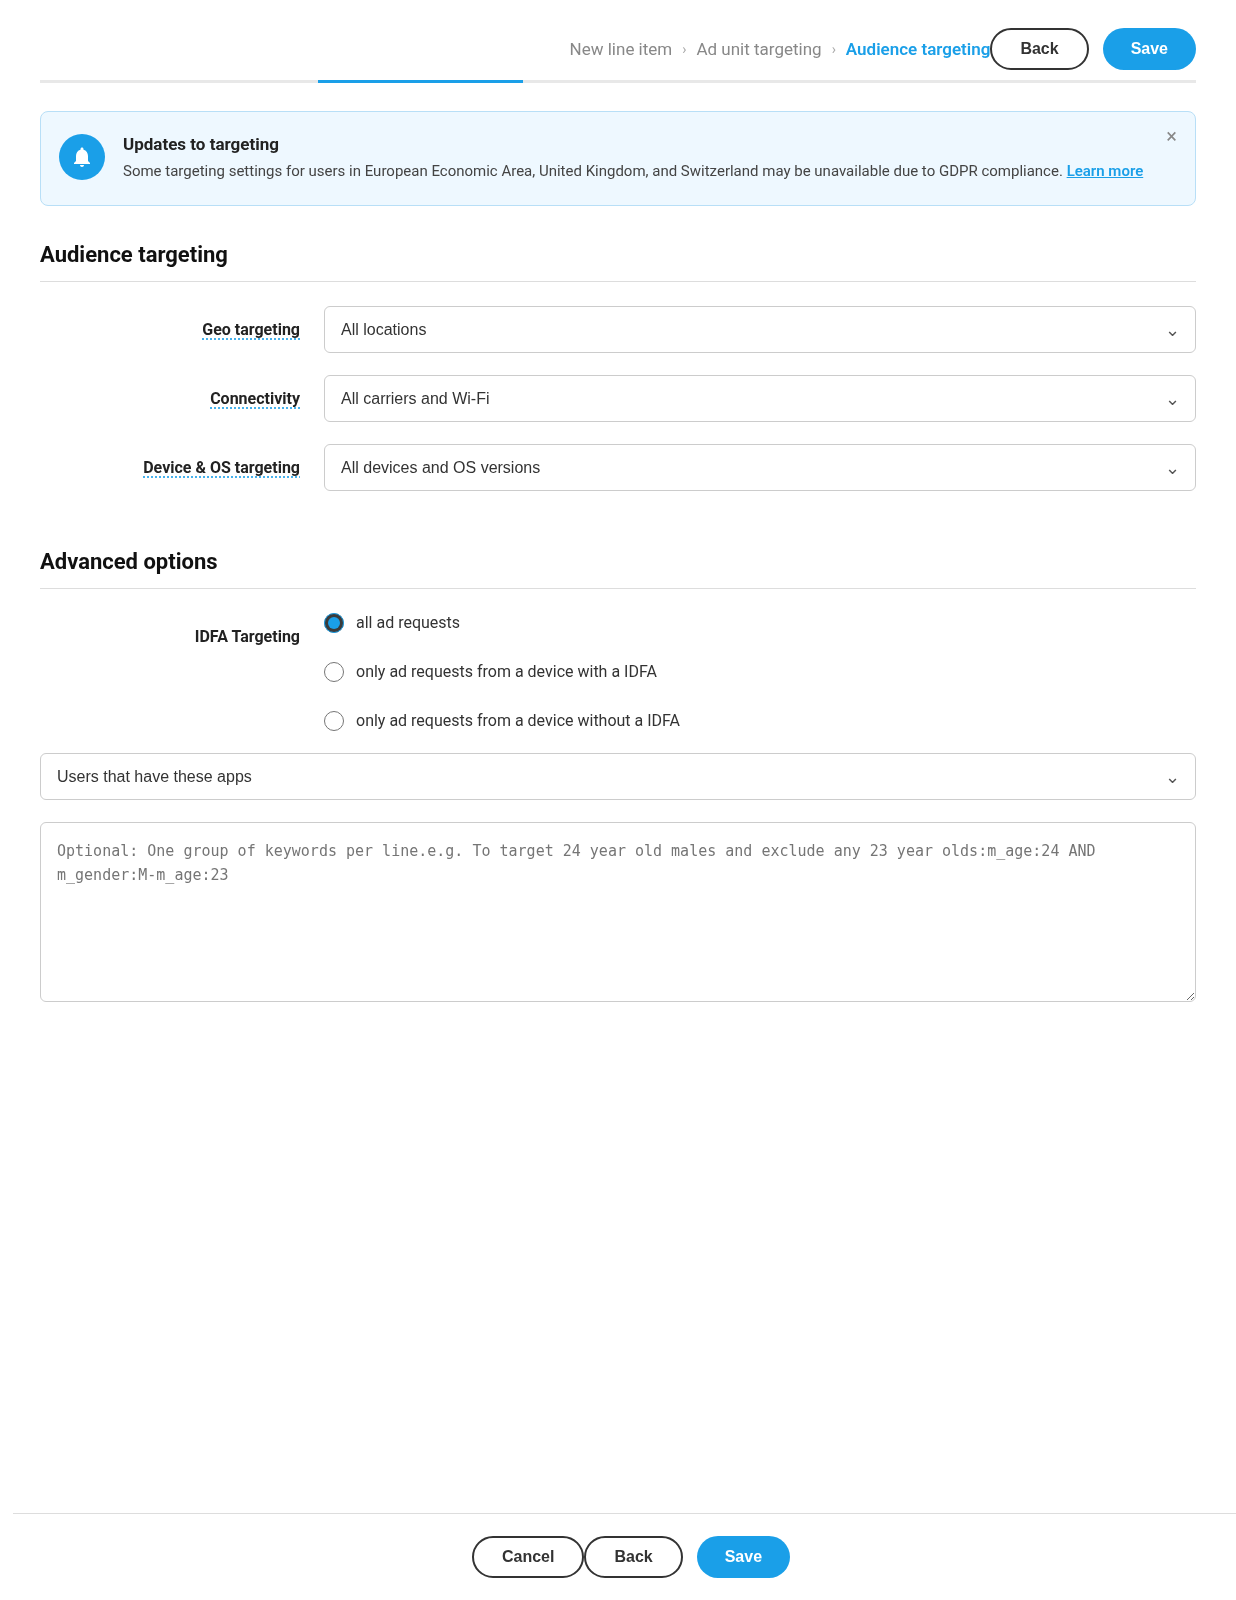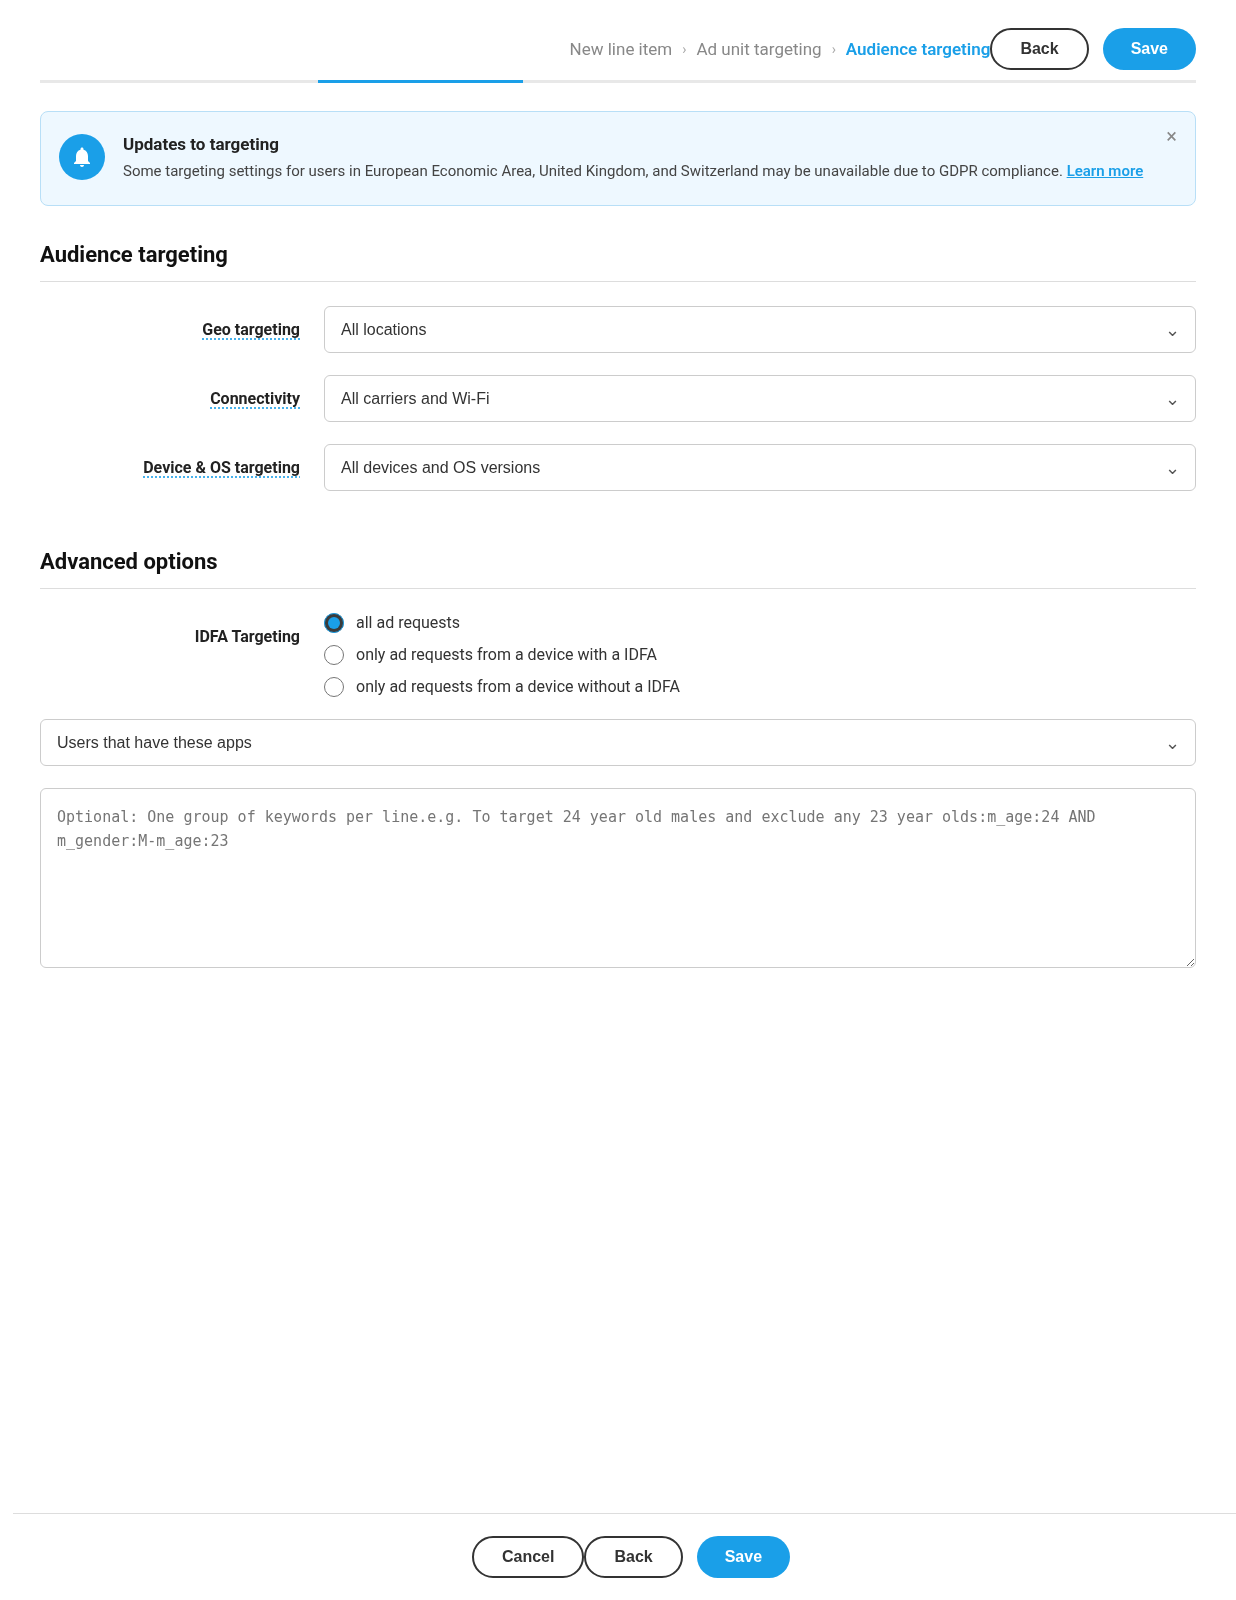--- a/index.html
+++ b/index.html
@@ -193,21 +193,21 @@
       transform: translateY(-50%);
       pointer-events: none;
       color: #555;
       font-size: 18px;
     }
 
     
     .radio-group {
       display: flex;
       flex-direction: column;
-      gap: 12px;
+      gap: 29px;
     }
     .radio-item {
       display: flex;
       align-items: center;
       gap: 12px;
       font-size: 16px;
       color: #333;
       cursor: pointer;
     }
     .radio-item input[type="radio"] {

